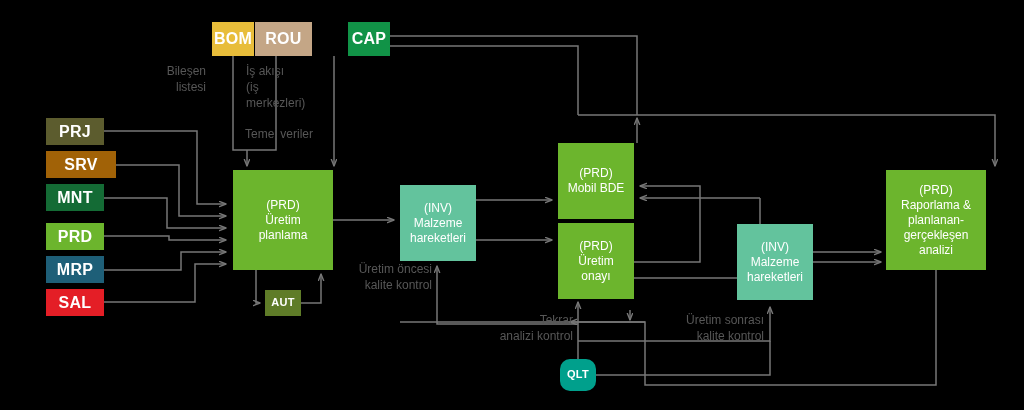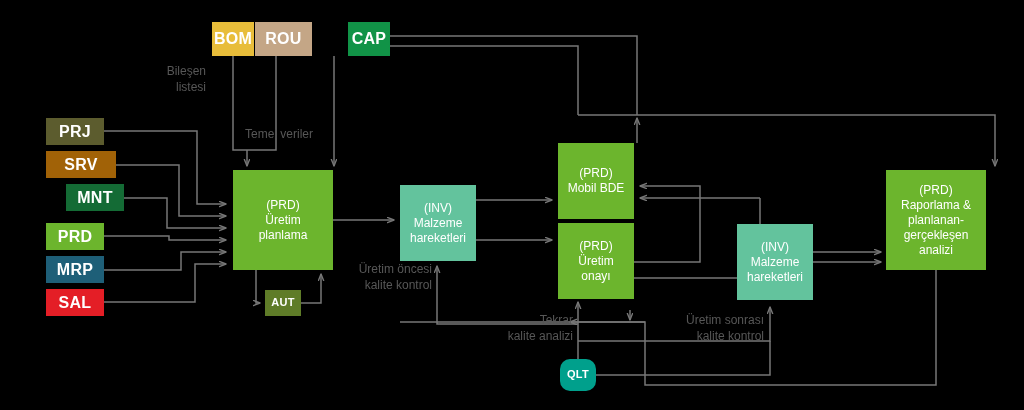--- a/index.html
+++ b/index.html
@@ -75,21 +75,21 @@
       <path d="M630 310 V320" marker-end="url(#arw)"></path>
     </g>
   </svg>
 
   <div class="node small" style="left:46px;top:118px;width:58px;height:27px;background:#5c5c2e;">
     <span class="ln">PRJ</span>
   </div>
   <div class="node small" style="left:46px;top:151px;width:70px;height:27px;background:#a16207;">
     <span class="ln">SRV</span>
   </div>
-  <div class="node small" style="left:46px;top:184px;width:58px;height:27px;background:#146b35;margin-left:20px;">
+  <div class="node small" style="left:46px;top:184px;width:58px;height:27px;background:#146b35;">
     <span class="ln">MNT</span>
   </div>
   <div class="node small" style="left:46px;top:223px;width:58px;height:27px;background:#6cb52d;">
     <span class="ln">PRD</span>
   </div>
   <div class="node small" style="left:46px;top:256px;width:58px;height:27px;background:#1e5f78;">
     <span class="ln">MRP</span>
   </div>
   <div class="node small" style="left:46px;top:289px;width:58px;height:27px;background:#e41e26;">
     <span class="ln">SAL</span>
@@ -146,26 +146,29 @@
     <span class="ln">(PRD)</span>
     <span class="ln">Raporlama &amp;</span>
     <span class="ln">planlanan-</span>
     <span class="ln">gerçekleşen</span>
     <span class="ln">analizi</span>
   </div>
 
   <div class="edgelabel r" style="left:150px;top:63px;width:56px;">Bileşen
 listesi</div>
 
+  <div class="edgelabel l" style="left:246px;top:63px;width:62px;">İş akışı
+(iş
+merkezleri)</div>
 
 
   <div class="edgelabel l" style="left:245px;top:126px;width:80px;">Temel veriler</div>
 
   <div class="edgelabel r" style="left:352px;top:261px;width:80px;">Üretim öncesi
 kalite kontrol</div>
 
   <div class="edgelabel r" style="left:493px;top:312px;width:80px;">Tekrar
-kalite analizi</div>
+analizi kontrol</div>
 
   <div class="edgelabel r" style="left:678px;top:312px;width:86px;">Üretim sonrası
 kalite kontrol</div>
 
 </div>
 
 </body></html>

